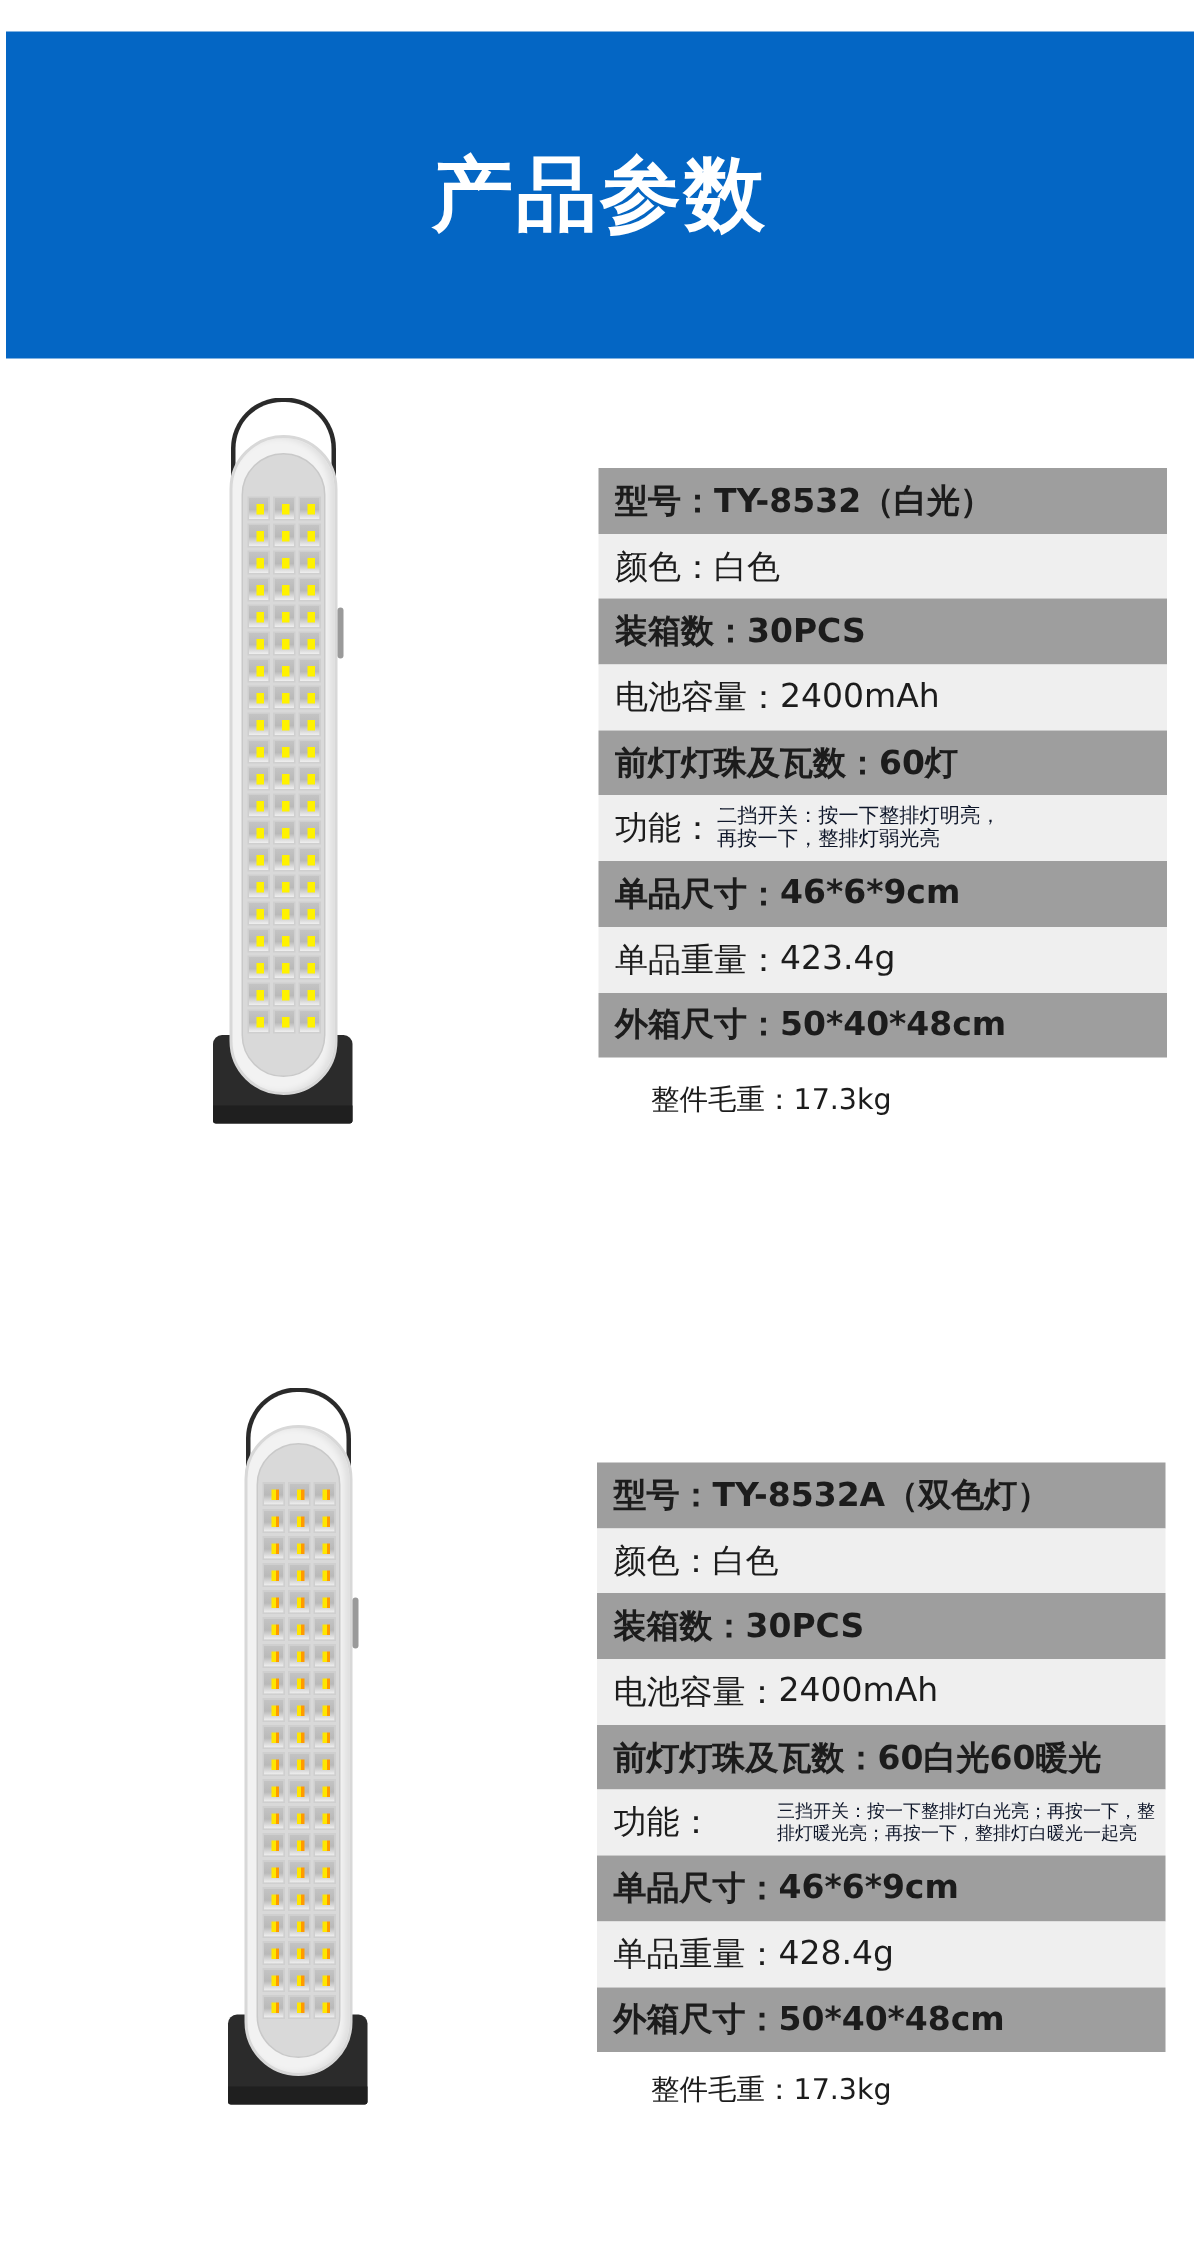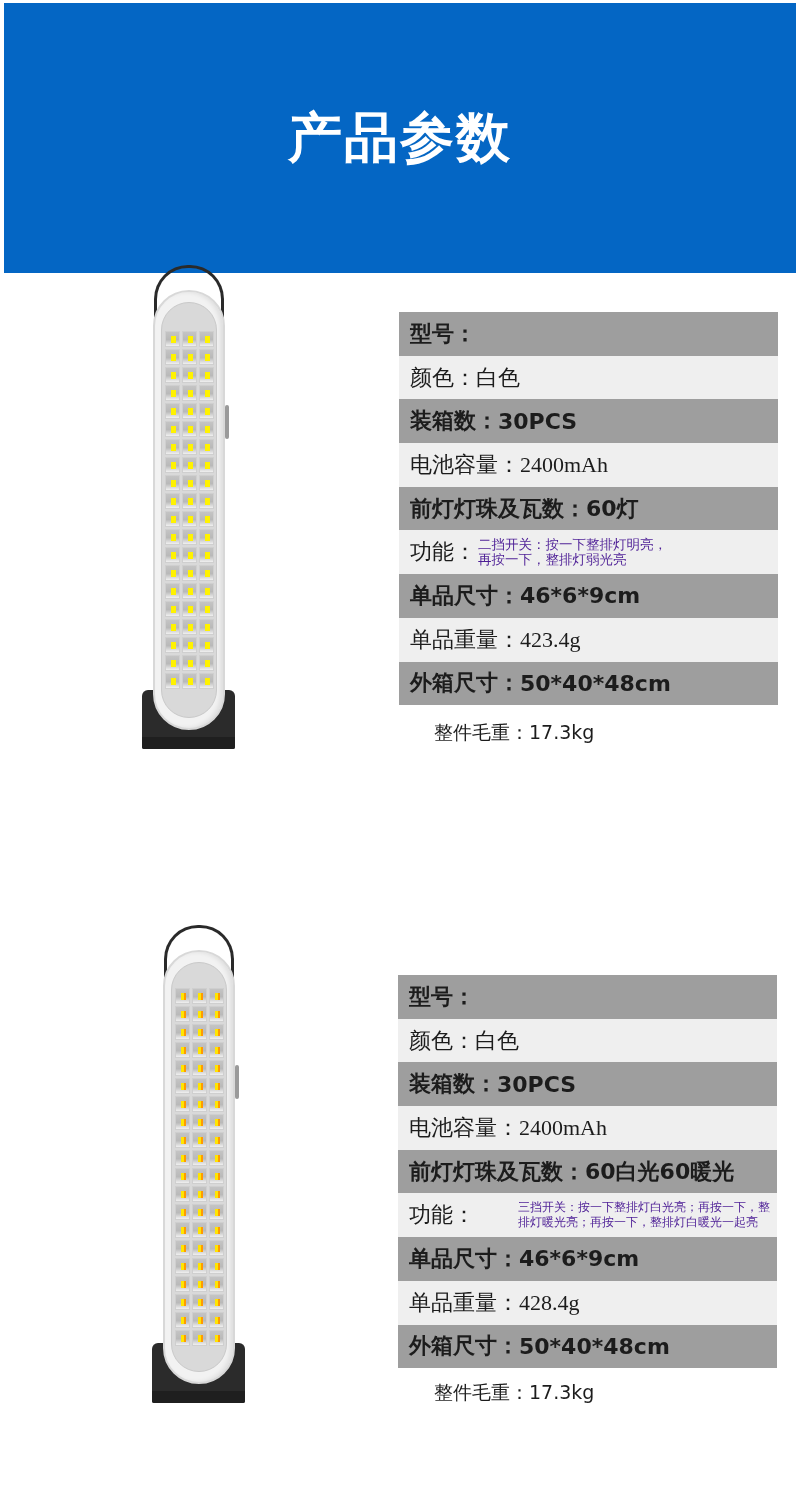--- a/index.html
+++ b/index.html
@@ -1,20 +1,20 @@
 <!DOCTYPE html>
 <html><head>
 <meta charset="utf-8">
 <style>
   * { box-sizing: border-box; margin: 0; padding: 0; }
   html, body { width: 800px; height: 1512px; background: #ffffff; overflow: hidden; }
   body { position: relative; font-family: "DejaVu Sans", "Liberation Sans", sans-serif; color: #1a1a1a; }
 
   .banner {
-    position: absolute; left: 4px; top: 3px; width: 792px; height: 270px;
+    position: absolute; left: 4px; top: 21px; width: 792px; height: 218px;
     background: #0466c4;
     display: flex; align-items: center; justify-content: center;
   }
   .banner-title {
     color: #ffffff; font-size: 54px; font-weight: bold; letter-spacing: 2px;
     font-family: "DejaVu Sans", sans-serif;
   }
 
   
   .lamp { position: absolute; }
@@ -59,26 +59,26 @@
     background: linear-gradient(90deg, #ffe600 0 55%, #ff9a00 55% 100%);
   }
 
   
   .spec-table { position: absolute; }
   .spec-row {
     height: 43.7px; display: flex; align-items: center;
     padding-left: 11px; font-size: 22px; color: #1c1c1c; white-space: nowrap;
   }
   .spec-row.dark { background: #9e9e9e; font-weight: bold; }
-  .spec-row.light { background: #efefef; font-family: Liberation Serif, serif; }
+  .spec-row.light { background: #efefef; }
   .spec-row .label, .spec-row .value { font-size: 22px; }
   .spec-row.func { }
   .spec-row.func .label { font-size: 22px; margin-right: 2px; }
   .spec-row.func .value-small {
-    font-size: 13.5px; line-height: 15px; white-space: normal; color: #4c1d95;
+    font-size: 13.5px; line-height: 15px; white-space: normal; color: #0f172a;
   }
   .spec-row.func.tiny .value-small { font-size: 12px; line-height: 15px; margin-left: 41px; }
   .footer-note {
     position: absolute; font-size: 19px; color: #1c1c1c; white-space: nowrap; margin-left: 24px;
   }
 </style>
 </head>
 <body>
 
 <div class="banner">
@@ -272,20 +272,21 @@
         <div class="led-cell">
           <div class="chip"></div>
         </div>
       </div>
   </div>
 </div>
 
 <div class="spec-table" style="left:399px; top:312px; width:379px;">
   <div class="spec-row dark">
     <span class="label">型号：</span>
+      <span class="value">TY-8532（白光）</span>
   </div>
   <div class="spec-row light">
     <span class="label">颜色：</span>
       <span class="value">白色</span>
   </div>
   <div class="spec-row dark">
     <span class="label">装箱数：</span>
       <span class="value">30PCS</span>
   </div>
   <div class="spec-row light">
@@ -505,20 +506,21 @@
         <div class="led-cell dual">
           <div class="chip"></div>
         </div>
       </div>
   </div>
 </div>
 
 <div class="spec-table" style="left:398px; top:975px; width:379px;">
   <div class="spec-row dark">
     <span class="label">型号：</span>
+      <span class="value">TY-8532A（双色灯）</span>
   </div>
   <div class="spec-row light">
     <span class="label">颜色：</span>
       <span class="value">白色</span>
   </div>
   <div class="spec-row dark">
     <span class="label">装箱数：</span>
       <span class="value">30PCS</span>
   </div>
   <div class="spec-row light">

